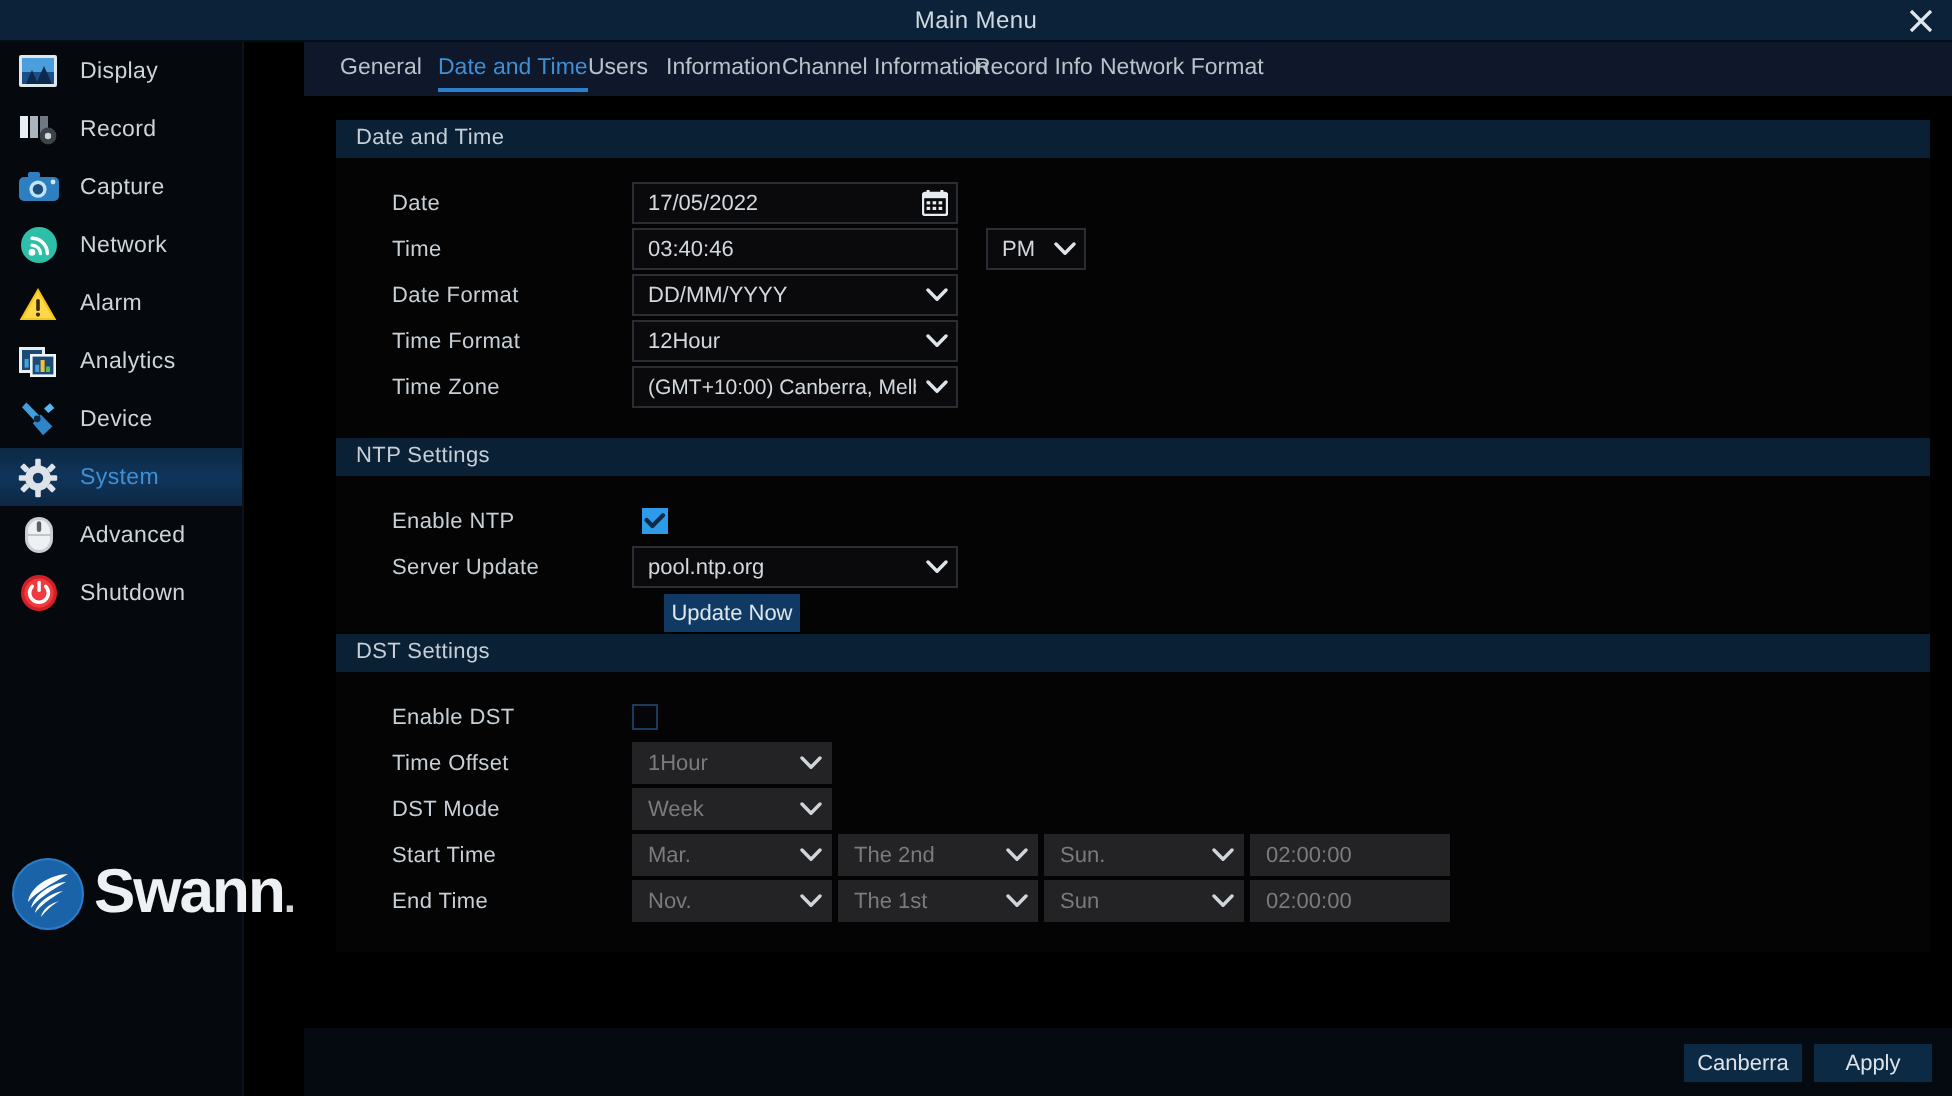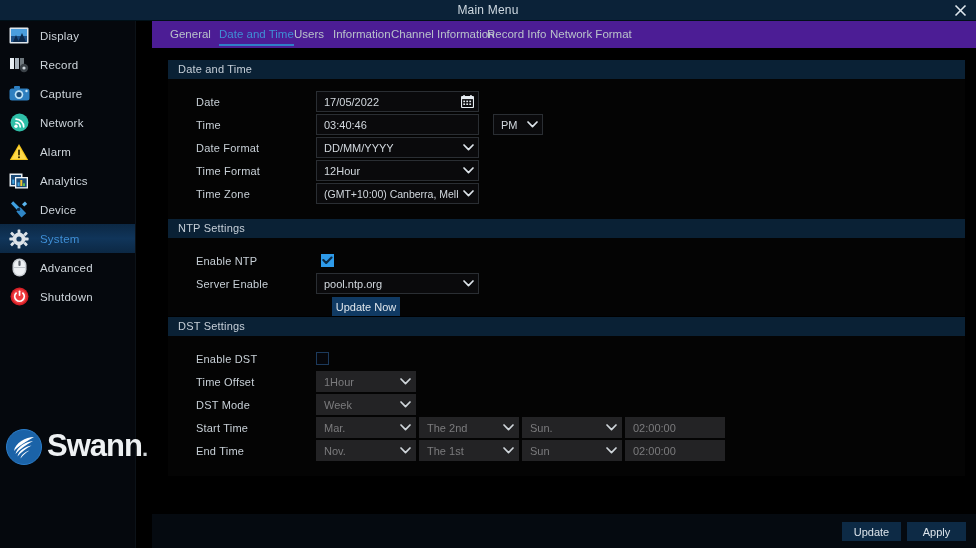--- a/index.html
+++ b/index.html
@@ -32,21 +32,21 @@
     position: absolute; right: 6px; top: 1px;
     width: 20px; height: 19px;
     display: flex; align-items: center; justify-content: center;
     cursor: pointer;
   }
   .close-btn svg { display: block; }
 
   
   .sidebar {
     position: absolute; left: 0; top: 21px;
-    width: 136px; height: 527px;
+    width: 122px; height: 527px;
     background: #05080d;
     border-right: 1px solid #0c1218;
   }
   .side-item {
     position: relative;
     height: 29px;
     display: flex; align-items: center;
     padding-left: 8px;
     cursor: pointer;
   }
@@ -77,21 +77,21 @@
     font-size: 31px; font-weight: bold;
     color: #eef1f3; letter-spacing: -1px;
     line-height: 34px;
   }
   .swann-logo .word .dot { font-size: 22px; color: #cfd3d6; }
 
   
   .tabstrip {
     position: absolute; left: 152px; top: 21px;
     width: 824px; height: 27px;
-    background: #4c1d95;
+    background: #0f172a;
   }
   .tab {
     position: absolute; top: 0;
     height: 27px; line-height: 26px;
     font-size: 11.5px; color: #b9c2cb;
     cursor: pointer; white-space: nowrap;
   }
   .tab.active { color: #3f8fd6; }
   .tab.active::after {
     content: ""; position: absolute;
@@ -461,21 +461,21 @@
         <div class="row" style="top:12px;">
           <span class="row-label">Enable NTP</span>
           <div class="checkbox checked" style="left:153px; top:4px;">
             <svg width="11" height="9" viewBox="0 0 11 9">
                 <path d="M1.3 4 L4.2 7 L9.5 1.6" stroke="#0b2a45" stroke-width="2.1" fill="none" stroke-linecap="round" stroke-linejoin="round"></path>
               </svg>
           </div>
         </div>
 
         <div class="row" style="top:35px;">
-          <span class="row-label">Server Enable</span>
+          <span class="row-label">Server Update</span>
           <div class="field" style="left:148px; top:0; width:163px;">
             <span class="val">pool.ntp.org</span>
             <span class="chev">
               <svg width="11" height="7" viewBox="0 0 11 7">
                   <path d="M1 1 L5.5 5.6 L10 1" stroke="#dde4ea" stroke-width="1.7" fill="none" stroke-linecap="round" stroke-linejoin="round"></path>
                 </svg>
             </span>
           </div>
         </div>
 
@@ -577,17 +577,17 @@
             <span class="val">02:00:00</span>
           </div>
         </div>
 
       </div>
     </div>
 
   </div>
 
   <div class="footer">
-    <button class="footer-btn" style="left:690px;">Update</button>
+    <button class="footer-btn" style="left:690px;">Canberra</button>
     <button class="footer-btn" style="left:755px;">Apply</button>
   </div>
 
 </div>
 
 </body></html>

